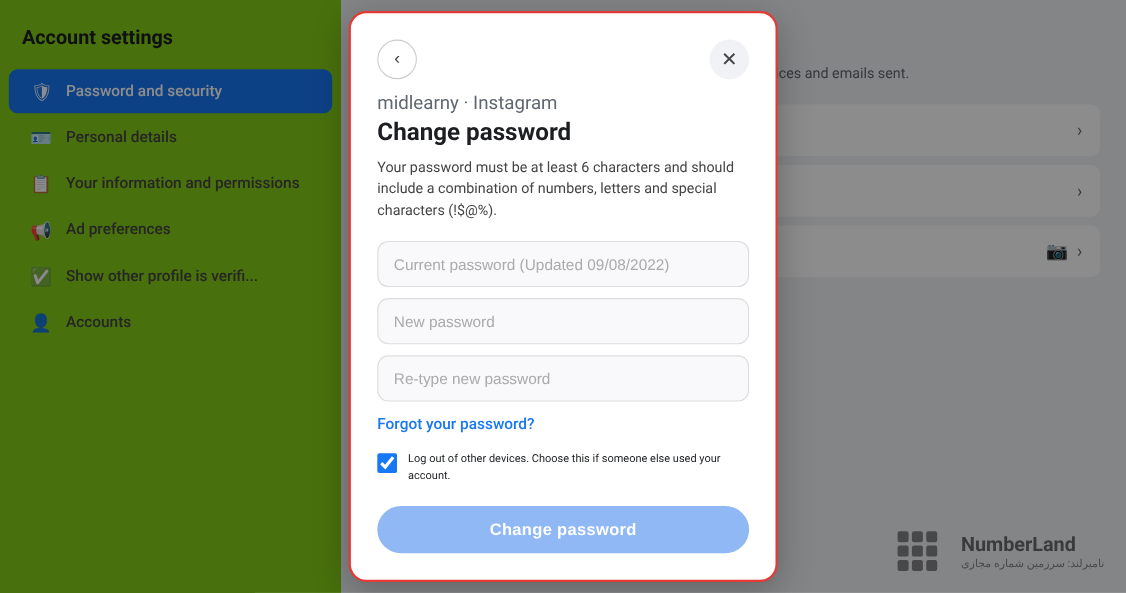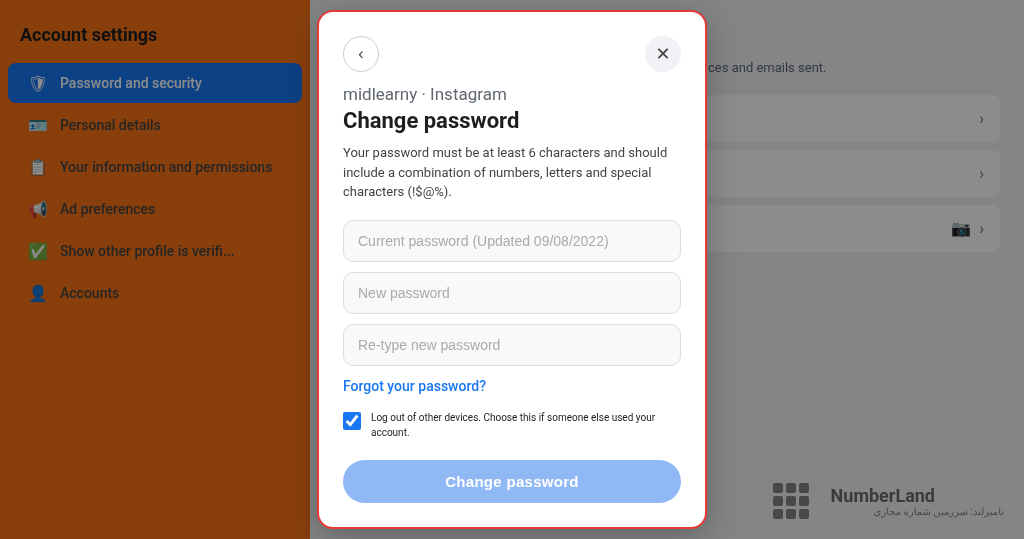--- a/index.html
+++ b/index.html
@@ -16,21 +16,21 @@
     .main-layout {
       display: flex;
       width: 1024px;
       height: 539px;
       position: relative;
     }
 
     
     .sidebar {
       width: 310px;
-      background: #f97316;
+      background: #84cc16;
       padding: 16px 0;
       flex-shrink: 0;
       position: relative;
       z-index: 5;
     }
 
     .sidebar-title {
       font-size: 18px;
       font-weight: 700;
       color: #1c1e21;
@@ -148,21 +148,20 @@
     .watermark-text {
       font-size: 18px;
       font-weight: 700;
       color: #333;
     }
 
     .watermark-sub {
       font-size: 10px;
       color: #555;
       direction: rtl;
-      margin-left: 43px;
     }
 
     
     .modal-backdrop {
       position: absolute;
       inset: 0;
       z-index: 20;
       display: flex;
       align-items: center;
       justify-content: center;

